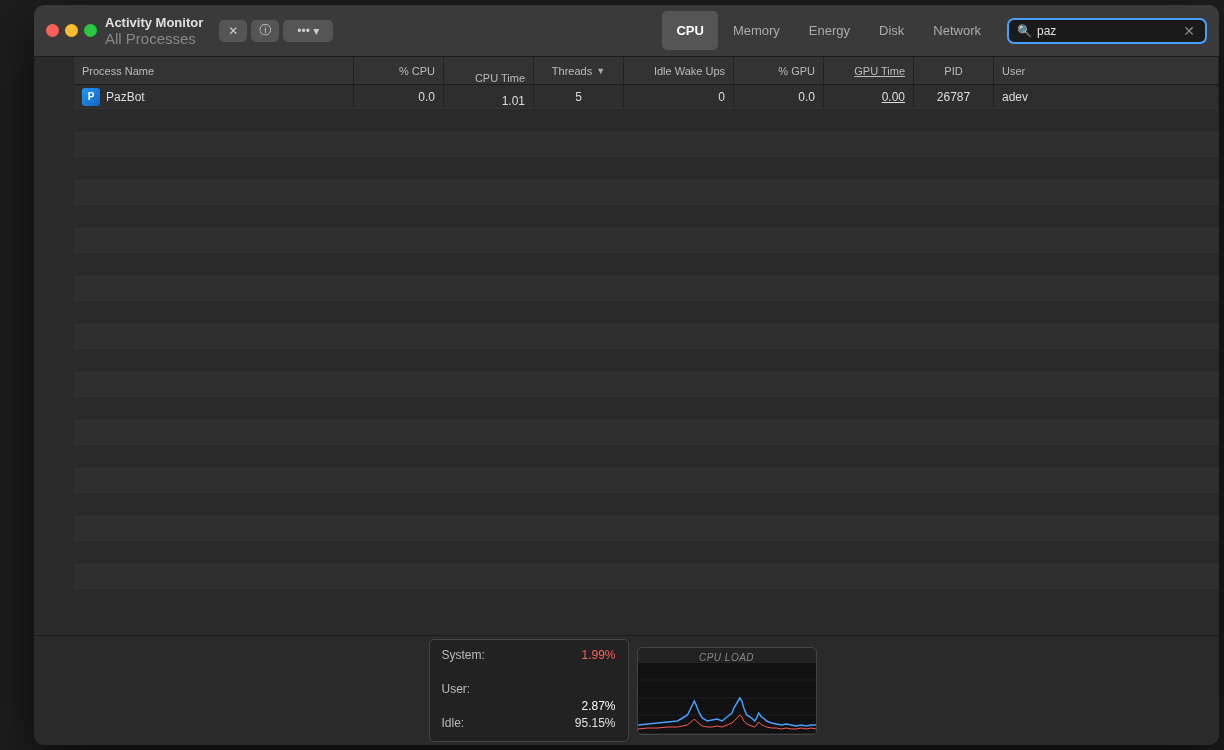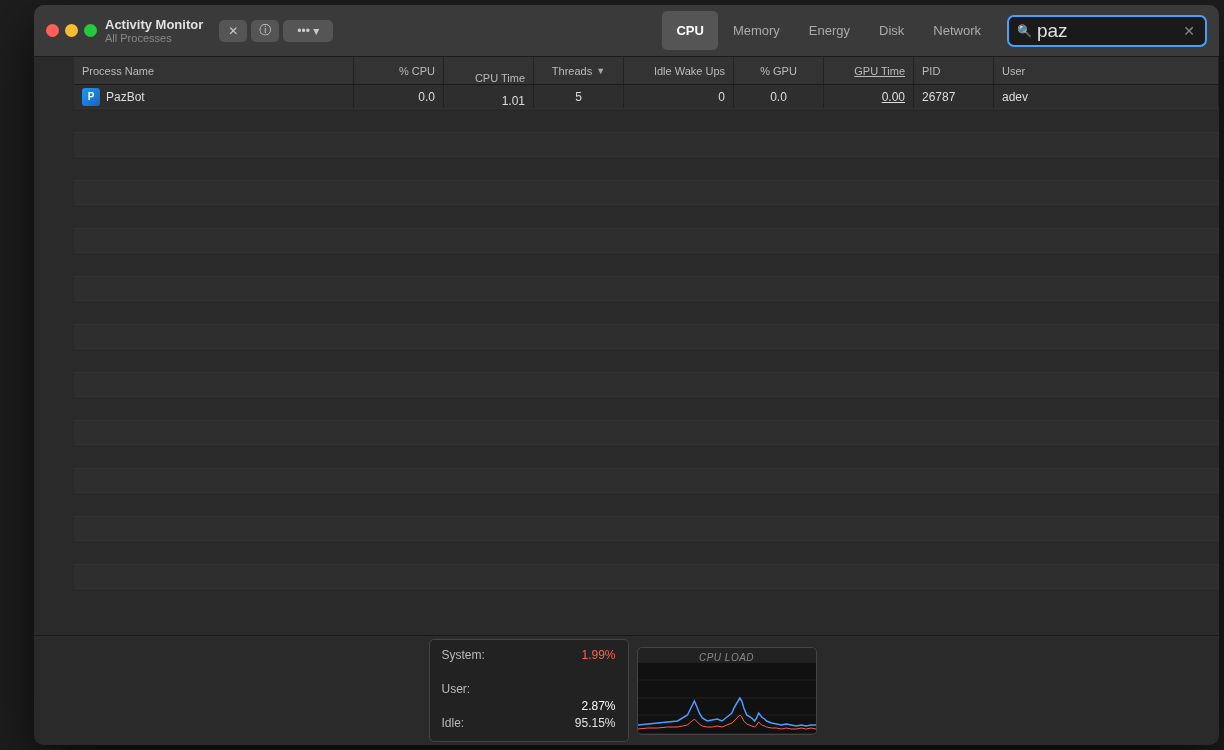--- a/index.html
+++ b/index.html
@@ -60,21 +60,21 @@
       display: flex;
       flex-direction: column;
       margin-left: 8px;
     }
     .app-title {
       font-size: 13px;
       font-weight: 600;
       color: #e0e0e0;
     }
     .app-subtitle {
-      font-size: 11px;
+      font-size: 15px;
       color: #888;
     }
 
     .titlebar-controls {
       display: flex;
       align-items: center;
       gap: 4px;
       margin-left: 16px;
     }
 
@@ -134,21 +134,21 @@
       color: #888;
       font-size: 12px;
       margin-right: 5px;
     }
 
     .search-input {
       background: transparent;
       border: none;
       outline: none;
       color: #e0e0e0;
-      font-size: 19px;
+      font-size: 12px;
       flex: 1;
       width: 100%;
     }
 
     .search-clear {
       color: #888;
       font-size: 14px;
       cursor: pointer;
       padding: 0 2px;
     }
@@ -180,23 +180,23 @@
       font-weight: 500;
       border-right: 1px solid #222;
       height: 100%;
     }
 
     .col-process { width: 280px; flex-shrink: 0; }
     .col-cpu { width: 90px; flex-shrink: 0; justify-content: flex-end; }
     .col-cputime { width: 90px; flex-shrink: 0; justify-content: flex-end; align-items: flex-end; }
     .col-threads { width: 90px; flex-shrink: 0; justify-content: center; cursor: pointer; }
     .col-idle { width: 110px; flex-shrink: 0; justify-content: flex-end; }
-    .col-gpu { width: 90px; flex-shrink: 0; justify-content: center; }
+    .col-gpu { width: 90px; flex-shrink: 0; justify-content: flex-end; }
     .col-gputime { width: 90px; flex-shrink: 0; justify-content: flex-end; text-decoration: underline; }
-    .col-pid { width: 80px; flex-shrink: 0; justify-content: flex-start; }
+    .col-pid { width: 80px; flex-shrink: 0; justify-content: center; }
     .col-user { flex: 1; justify-content: flex-start; }
 
     .sort-arrow {
       margin-left: 4px;
       font-size: 9px;
       color: #aaa;
     }
 
     .table-body {
       flex: 1;

